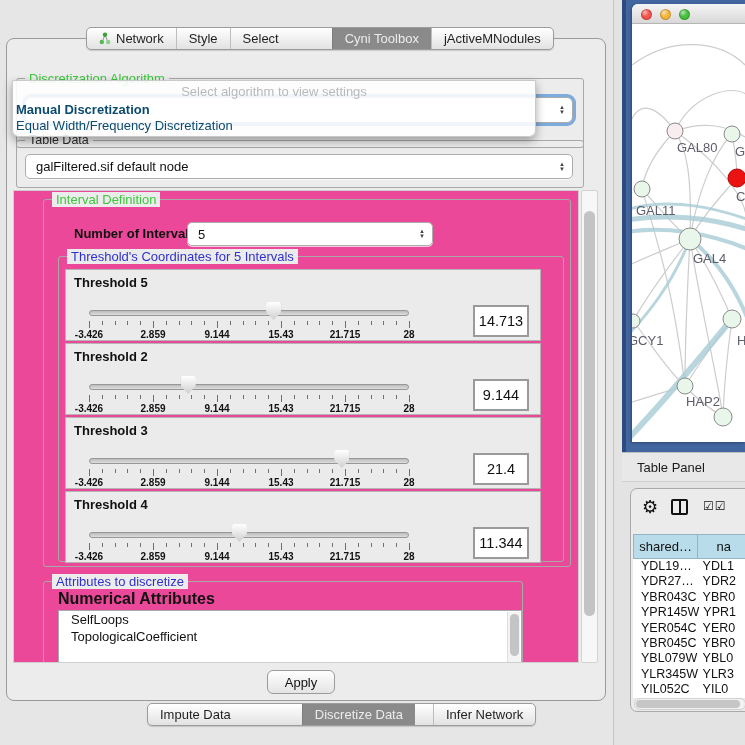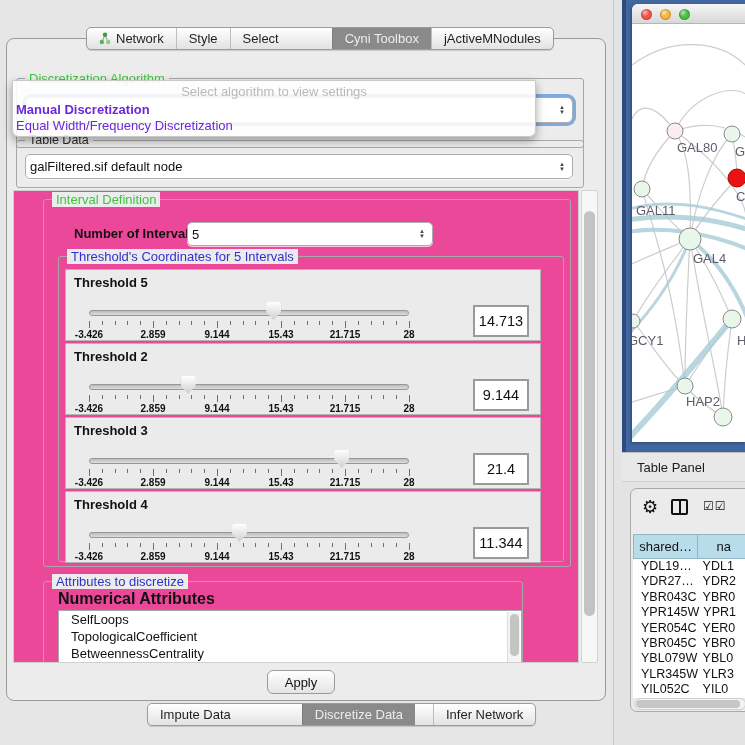--- a/index.html
+++ b/index.html
@@ -25,27 +25,27 @@
   #bottom-tabs{left:147px;top:703px;gap:18px;}
 
   
   .groupbox{position:absolute;border:1px solid #a8a8a8;border-radius:3px;}
   .group-title{position:absolute;top:-8px;left:8px;background:#ececec;padding:0 4px;font-size:13px;}
   .t-green{color:#3dc73d;}
   .t-blue{color:#3030d0;}
   .t-plain{color:#2b2b2b;font-size:12.5px;}
 
   
-  .combo{position:absolute;background:#ffffff;border:1px solid #acacac;border-radius:5px;font-size:13px;color:#111;display:flex;align-items:center;padding-left:4px;box-shadow:0 1px 0 rgba(255,255,255,.7);}
+  .combo{position:absolute;background:#ffffff;border:1px solid #acacac;border-radius:5px;font-size:13px;color:#111;display:flex;align-items:center;padding-left:10px;box-shadow:0 1px 0 rgba(255,255,255,.7);}
   .spin{position:absolute;right:7px;top:0;bottom:0;display:flex;flex-direction:column;justify-content:center;font-size:6px;line-height:5px;color:#444;}
 
   
   #algo-popup{position:absolute;left:12px;top:80px;width:524px;height:57px;background:rgba(255,255,255,.88);border:1px solid #c9c9c9;border-radius:0 0 7px 7px;box-shadow:0 4px 10px rgba(0,0,0,.35);z-index:20;}
   #algo-hint{position:absolute;left:0;right:0;top:3px;text-align:center;font-size:13px;color:#b9b9b9;}
-  .algo-opt{position:absolute;left:3px;font-size:13px;color:#6d28d9;white-space:nowrap;}
+  .algo-opt{position:absolute;left:3px;font-size:13px;color:#0c4a6e;white-space:nowrap;}
   .algo-opt.b{font-weight:bold;}
 
   
   #viewport{position:absolute;left:13px;top:190px;width:566px;height:473px;border:1px solid #cfcfcf;background:#ec4899;overflow:hidden;}
   .vscroll{position:absolute;left:581px;top:190px;width:17px;height:473px;background:#f7f7f7;border:1px solid #d2d2d2;border-radius:2px;}
   .vscroll .thumb{position:absolute;left:2px;top:20px;width:11px;height:405px;background:#c3c3c3;border-radius:6px;}
 
   
   .th-row{position:absolute;left:6px;width:476px;height:72px;border:1px solid #b4b4b4;background:#ebebeb;}
   .th-label{position:absolute;left:8px;top:5px;font-size:13px;font-weight:bold;color:#111;}
@@ -320,21 +320,20 @@
       </div>
     </div>
 
     <div class="groupbox" style="left:29px;top:390px;width:480px;height:110px;">
       <span class="group-title t-blue">Attributes to discretize</span>
       <span style="position:absolute;left:14px;top:8px;font-size:16px;font-weight:bold;color:#111;">Numerical Attributes</span>
       <div id="attr-list">
         <div id="attr-items">
             <div class="item">SelfLoops</div>
             <div class="item">TopologicalCoefficient</div>
-            <div class="item">BetweennessCentrality</div>
           </div>
         <div id="attr-scroll">
             <div class="thumb"></div>
           </div>
       </div>
     </div>
   </div>
   <div class="vscroll">
       <div class="thumb"></div>
     </div>

